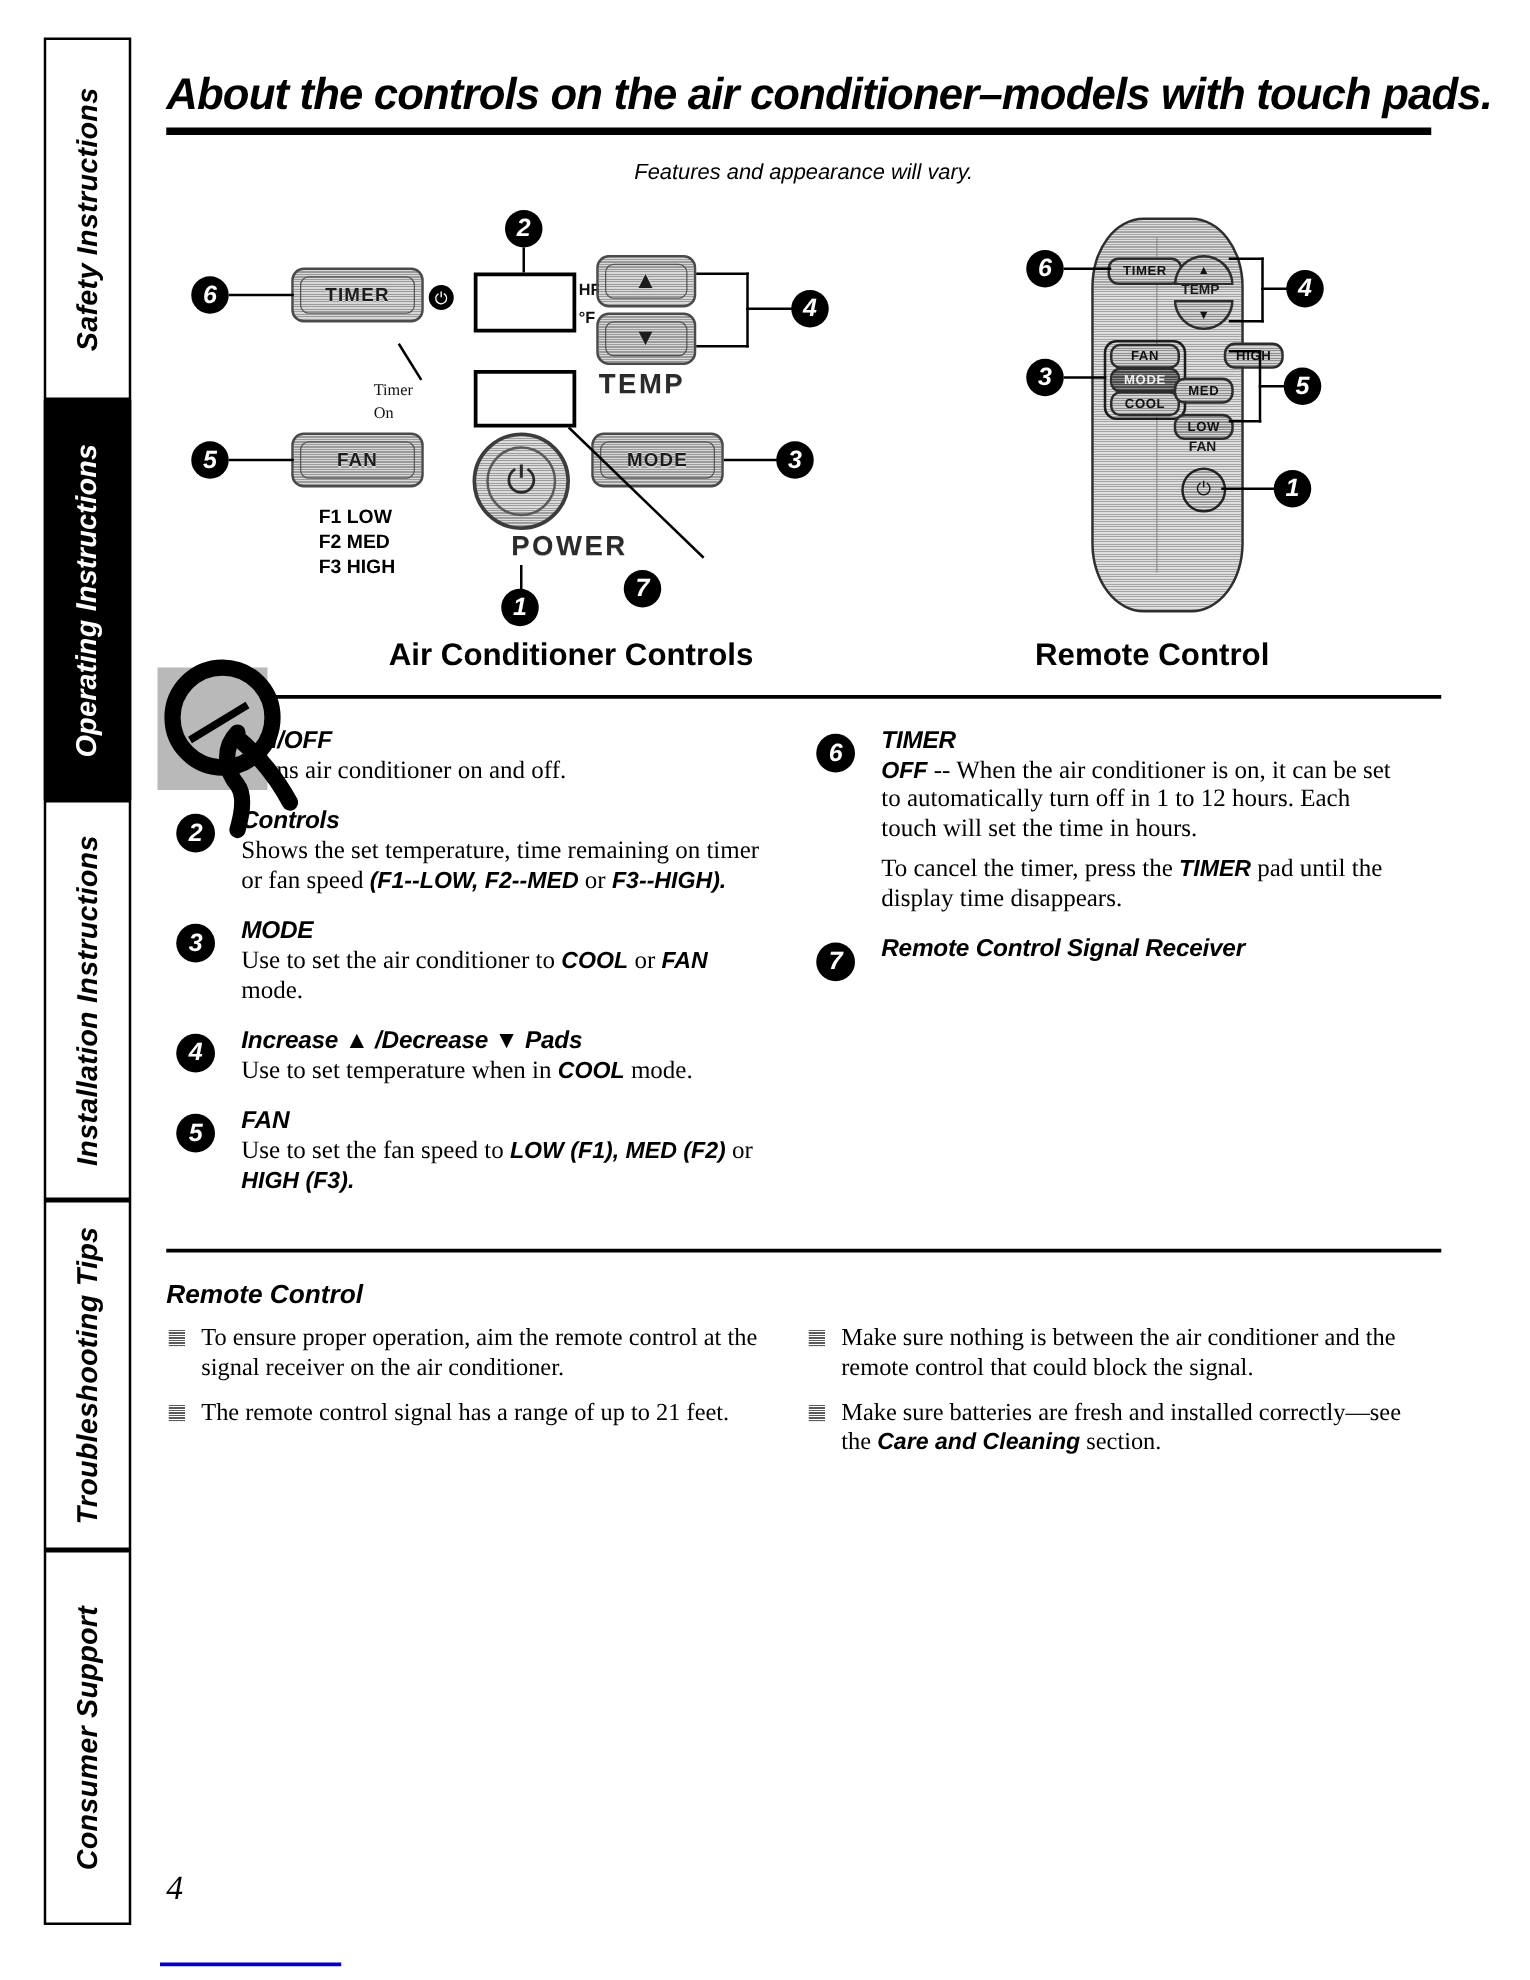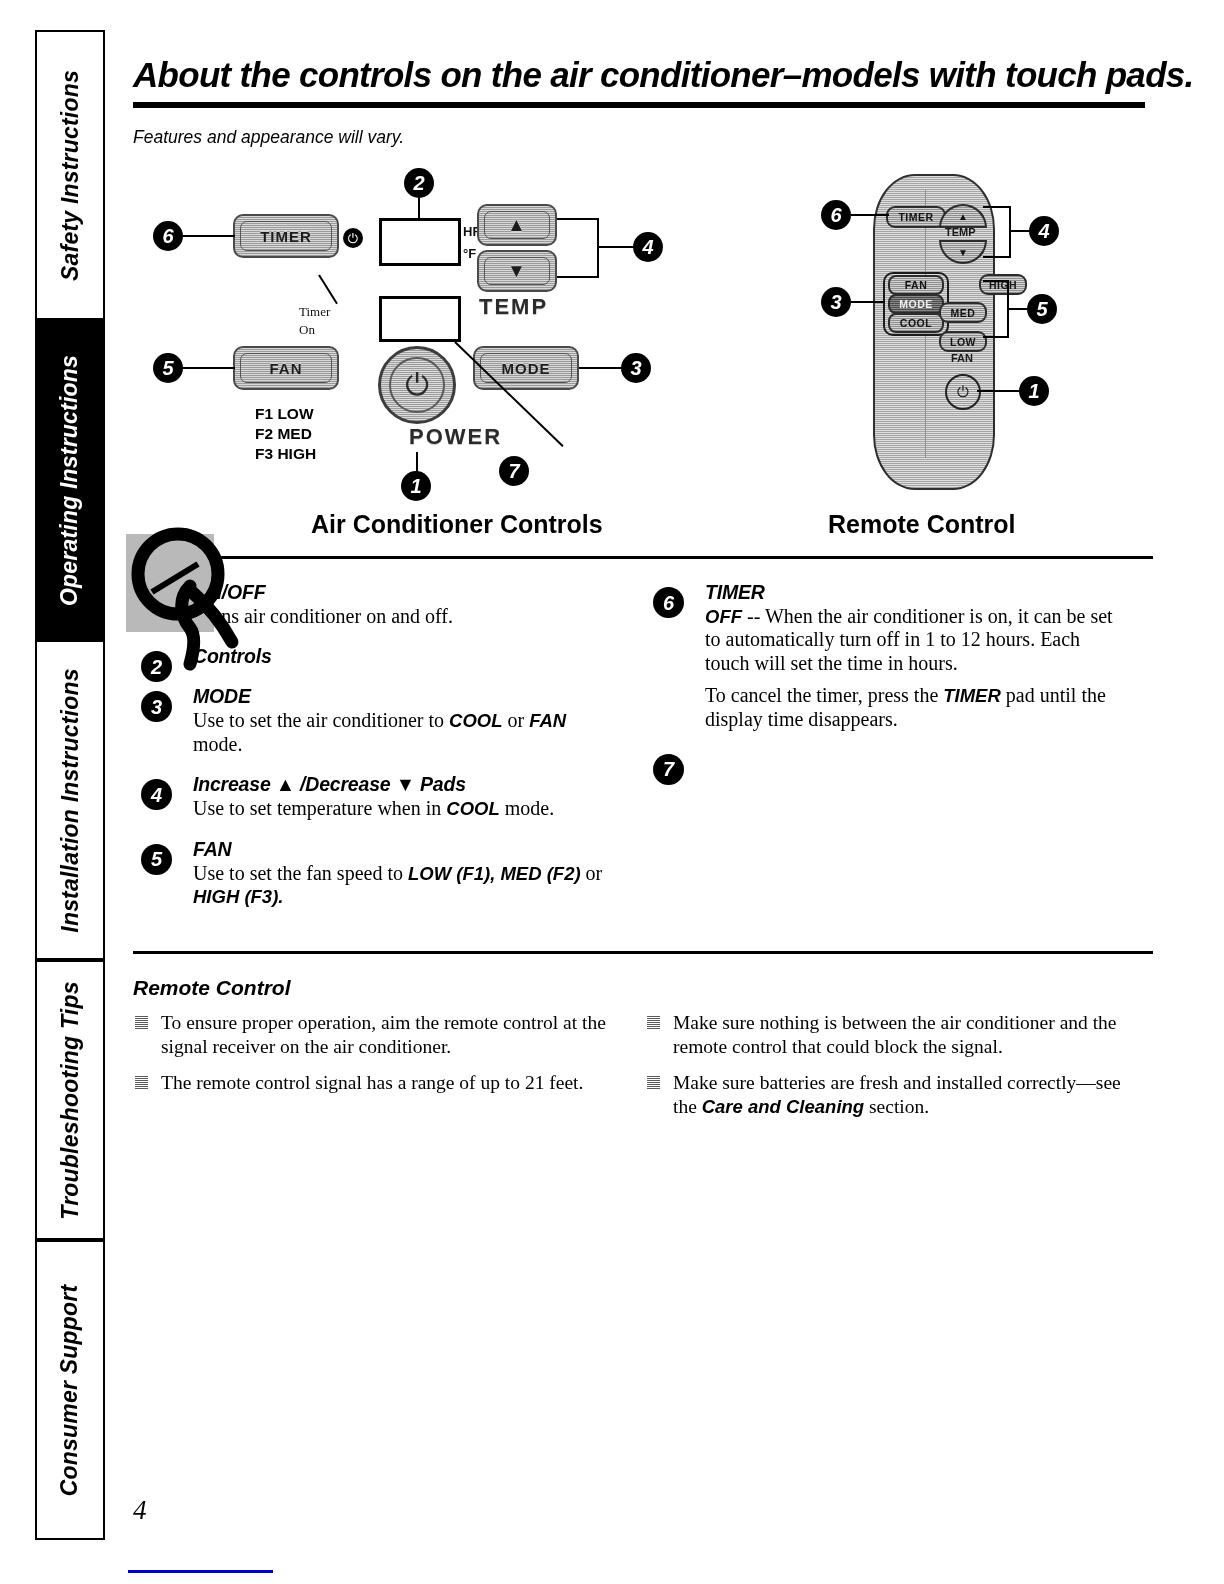--- a/index.html
+++ b/index.html
@@ -28,21 +28,21 @@
 
   .page-title{
     font-family:"Liberation Sans", sans-serif;
     font-weight:bold;font-style:italic;font-size:35.5px;
     letter-spacing:-0.7px;margin:0;white-space:nowrap;
     transform:scaleX(.985);transform-origin:left center;
   }
   .title-rule{height:6px;background:#000;margin-top:6px;width:1012px;}
   .subnote{
     font-family:"Liberation Sans", sans-serif;
-    font-style:italic;font-size:17.5px;margin-top:19px;
+    font-style:italic;font-size:17.5px;margin-top:19px;text-align:center;
   }
 
   
   #diagram{position:relative;height:350px;margin-top:8px;}
   .callout{
     position:absolute;width:30px;height:30px;border-radius:50%;
     background:#000;color:#fff;
     font-family:"Liberation Sans", sans-serif;
     font-weight:bold;font-style:italic;font-size:20px;
     display:flex;align-items:center;justify-content:center;
@@ -316,20 +316,21 @@
     <div class="cols">
       <div class="col" id="col-left">
           <div class="item">
             <span class="num">1</span>
             <h4>ON/OFF</h4>
             <p>Turns air conditioner on and off.</p>
           </div>
           <div class="item">
             <span class="num">2</span>
             <h4>Controls</h4>
+            <p>Shows the set temperature, time remaining on timer or fan speed <b class="sf">(F1--LOW, F2--MED</b> or <b class="sf">F3--HIGH).</b></p>
           </div>
           <div class="item">
             <span class="num">3</span>
             <h4>MODE</h4>
             <p>Use to set the air conditioner to <b class="sf">COOL</b> or <b class="sf">FAN</b> mode.</p>
           </div>
           <div class="item">
             <span class="num">4</span>
             <h4>Increase ▲ /Decrease ▼ Pads</h4>
             <p>Use to set temperature when in <b class="sf">COOL</b> mode.</p>
@@ -342,20 +343,21 @@
         </div>
       <div class="col" id="col-right">
           <div class="item">
             <span class="num">6</span>
             <h4>TIMER</h4>
             <p><b class="sf">OFF</b> -- When the air conditioner is on, it can be set to automatically turn off in 1 to 12 hours. Each touch will set the time in hours.</p>
             <p>To cancel the timer, press the <b class="sf">TIMER</b> pad until the display time disappears.</p>
           </div>
           <div class="item">
             <span class="num">7</span>
+            <h4>Remote Control Signal Receiver</h4>
           </div>
         </div>
     </div>
 
     <div class="hr-bottom"></div>
 
     <div class="bottom">
       <div class="col">
         <h3>Remote Control</h3>
         <div id="tips-left">

